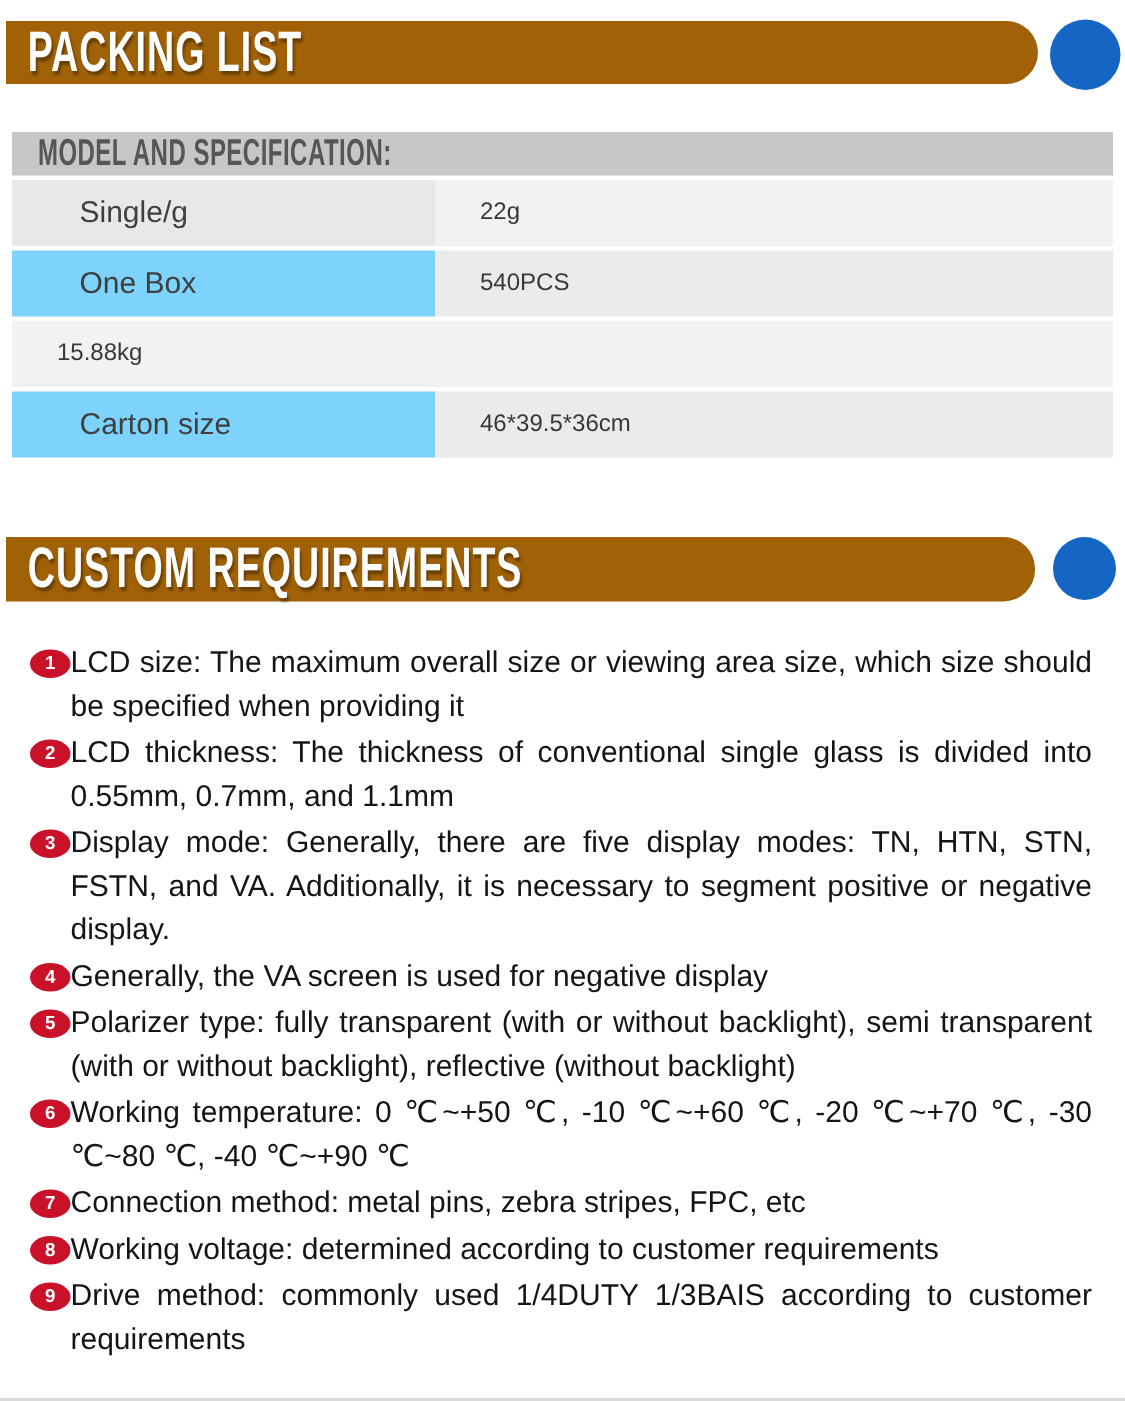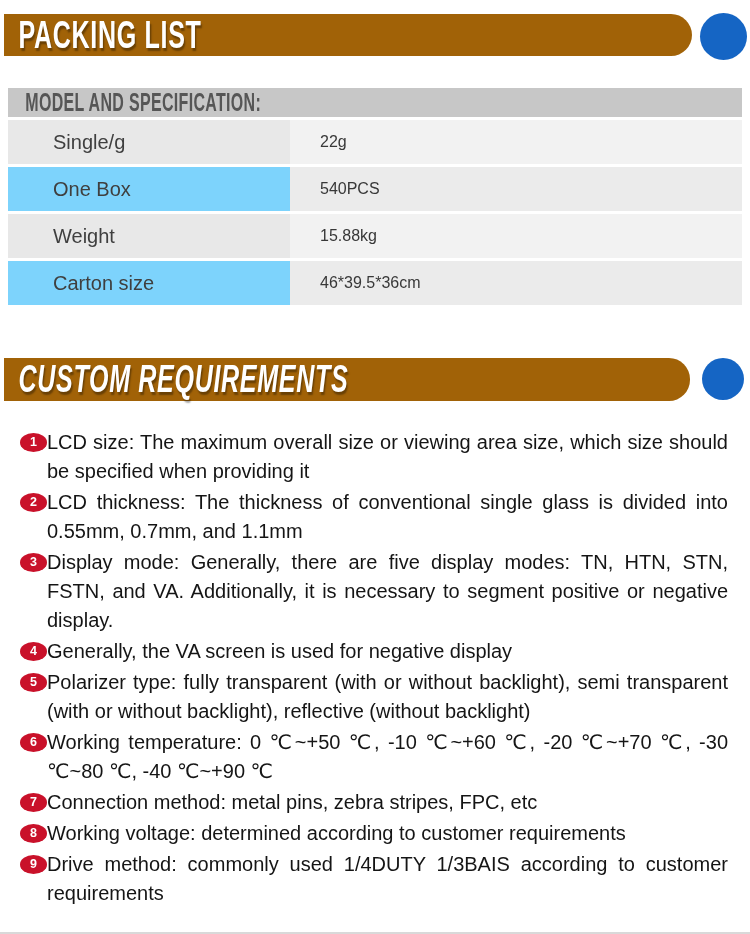--- a/index.html
+++ b/index.html
@@ -20,21 +20,21 @@
     color:#ffffff; font-weight:bold; letter-spacing:1px;
     transform:scaleX(0.66); transform-origin:0 50%;
     text-shadow:2px 3px 2px rgba(0,0,0,0.35);
   }
   .ribbon-dot { position:absolute; background:#1565c4; border-radius:50%; }
 
   .packing-banner { top:14px; width:688px; height:42px; }
   .packing-banner .ribbon-title { font-size:38px; padding-left:22px; }
   .dot-1 { top:13px; left:700px; width:47px; height:47px; }
 
-  .custom-banner { top:358px; width:686px; height:43px;font-style:italic; }
+  .custom-banner { top:358px; width:686px; height:43px; }
   .custom-banner .ribbon-title { font-size:38px; padding-left:22px; }
   .dot-2 { top:358px; left:702px; width:42px; height:42px; }
 
   
   .spec-table { position:absolute; left:8px; top:88px; width:734px; }
   .spec-header {
     height:29px; background:#c7c7c7; display:flex; align-items:center;
   }
   .spec-header-text {
     display:inline-block; white-space:nowrap;
@@ -91,21 +91,20 @@
     </div>
     <div class="spec-row odd">
       <div class="spec-label">Single/g</div>
       <div class="spec-value">22g</div>
     </div>
     <div class="spec-row even">
       <div class="spec-label">One Box</div>
       <div class="spec-value">540PCS</div>
     </div>
     <div class="spec-row odd">
-      <div class="spec-label">Weight</div>
       <div class="spec-value">15.88kg</div>
     </div>
     <div class="spec-row even">
       <div class="spec-label">Carton size</div>
       <div class="spec-value">46*39.5*36cm</div>
     </div>
   </div>
 
   <div class="ribbon custom-banner">
     <span class="ribbon-title">CUSTOM REQUIREMENTS</span>

